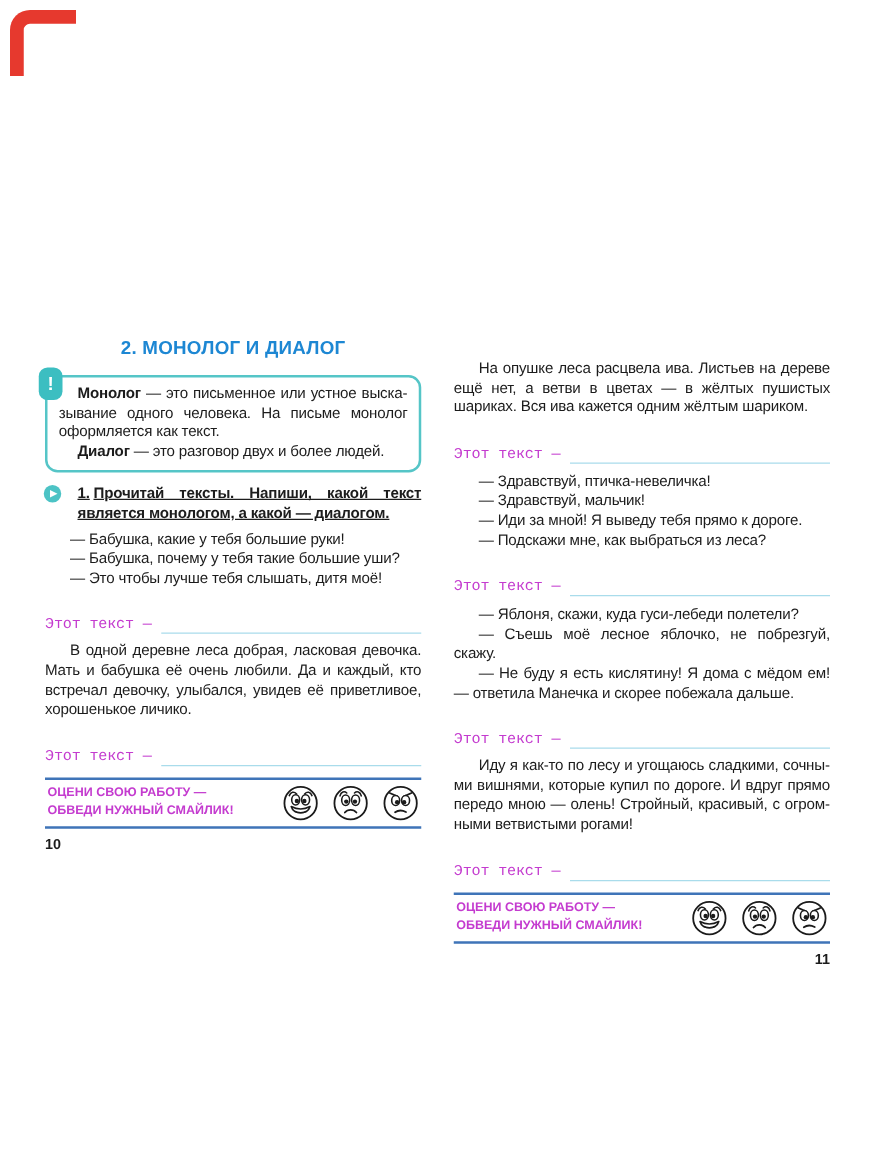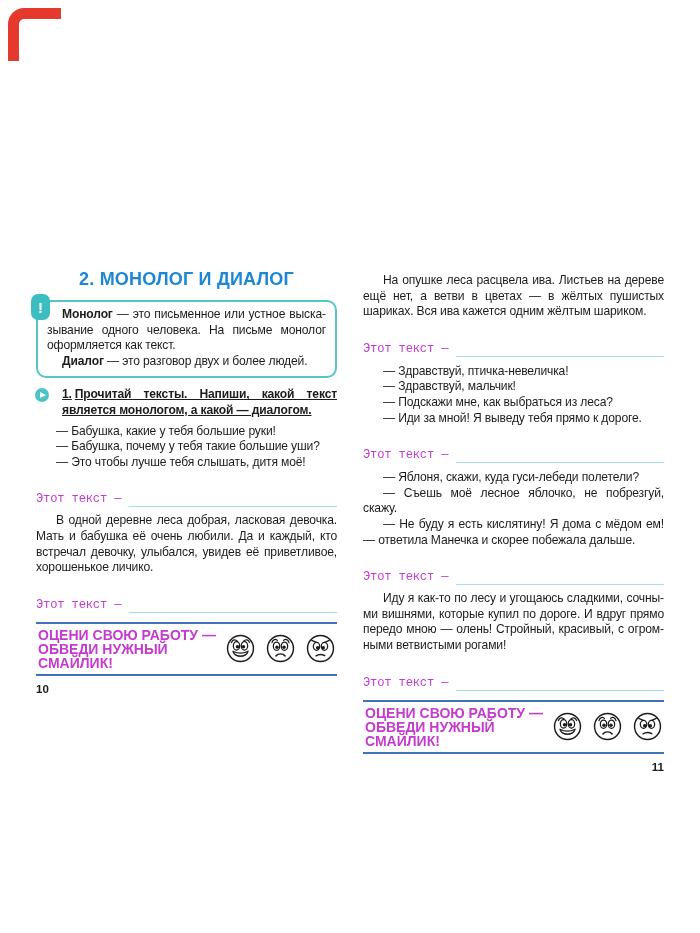--- a/index.html
+++ b/index.html
@@ -12,21 +12,21 @@
     border-top:11px solid #e6392e;border-left:11px solid #e6392e;
     border-top-left-radius:16px;
   }
   .page{
     position:absolute;top:271px;width:301px;
     font-size:12.1px;line-height:15.6px;letter-spacing:-0.15px;
   }
   .page-left{left:36px}
   .page-right{left:363px}
   .title{
-    font-size:18px;font-weight:bold;color:#1d87d3;text-align:center;
+    font-size:15px;font-weight:bold;color:#1d87d3;text-align:center;
     margin:0 0 13px;letter-spacing:0.2px;line-height:16px;
   }
   .infobox{
     border:2px solid #55c5c7;border-radius:10px;
     padding:5px 9px 7px;margin:0 0 9px;position:relative;
   }
   .infobox p{margin:0;text-align:justify;text-indent:15px;hyphens:auto}
   .badge{
     position:absolute;left:-7px;top:-8px;width:19px;height:26px;
     background:#3cbec1;border-radius:7px;
@@ -55,21 +55,21 @@
     display:flex;height:17px;
     margin:22px 0 3px;color:#c43bcf;font-family:Liberation Mono, monospace;
   }
   .atext{white-space:nowrap}
   .aline{flex:1;margin:0 0 2px 8px;border-bottom:1.5px solid #a9dceb;cursor:text}
   .strip{
     margin-top:7px;border-top:2.5px solid #3f74b8;border-bottom:2.5px solid #3f74b8;
     padding:4px 2px;display:flex;justify-content:space-between;align-items:center;
   }
   .evtext{
-    color:#c43bcf;font-weight:bold;font-size:14px;line-height:14px;letter-spacing:0;
+    color:#c43bcf;font-weight:bold;font-size:10px;line-height:14px;letter-spacing:0;
   }
   .smileys{display:flex;gap:11px;align-items:center}
   .smileys svg{display:block;cursor:pointer}
   .pnum{margin-top:6px;font-weight:bold;font-size:11.5px;letter-spacing:0}
   .page-right .pnum{text-align:right}
   .hidden-defs{position:absolute;width:0;height:0;overflow:hidden}
 </style>
 </head>
 <body>
 
@@ -163,32 +163,32 @@
           <use href="#sm-displeased"></use>
         </svg>
     </div>
   </div>
 
   <div class="pnum">10</div>
 </div>
 
 <div class="page page-right">
 
-  <p class="story" style="margin-top:2px">На опушке леса расцвела ива. Листьев на дереве ещё нет, а ветви в цветах — в жёлтых пушистых шари­ках. Вся ива кажется одним жёлтым шариком.</p>
+  <p class="story" style="margin-top:16px">На опушке леса расцвела ива. Листьев на дереве ещё нет, а ветви в цветах — в жёлтых пушистых шари­ках. Вся ива кажется одним жёлтым шариком.</p>
 
   <div class="answer">
     <span class="atext">Этот текст —</span>
     <span class="aline"></span>
   </div>
 
   <div class="group">
     <p class="dline">— Здравствуй, птичка-невеличка!</p>
     <p class="dline">— Здравствуй, мальчик!</p>
+    <p class="dline">— Иди за мной! Я выведу тебя прямо к дороге.</p>
     <p class="dline">— Подскажи мне, как выбраться из леса?</p>
-    <p class="dline">— Иди за мной! Я выведу тебя прямо к дороге.</p>
   </div>
 
   <div class="answer">
     <span class="atext">Этот текст —</span>
     <span class="aline"></span>
   </div>
 
   <div class="group">
     <p class="dline">— Яблоня, скажи, куда гуси-лебеди полетели?</p>
     <p class="dline">— Съешь моё лесное яблочко, не побрезгуй, скажу.</p>

